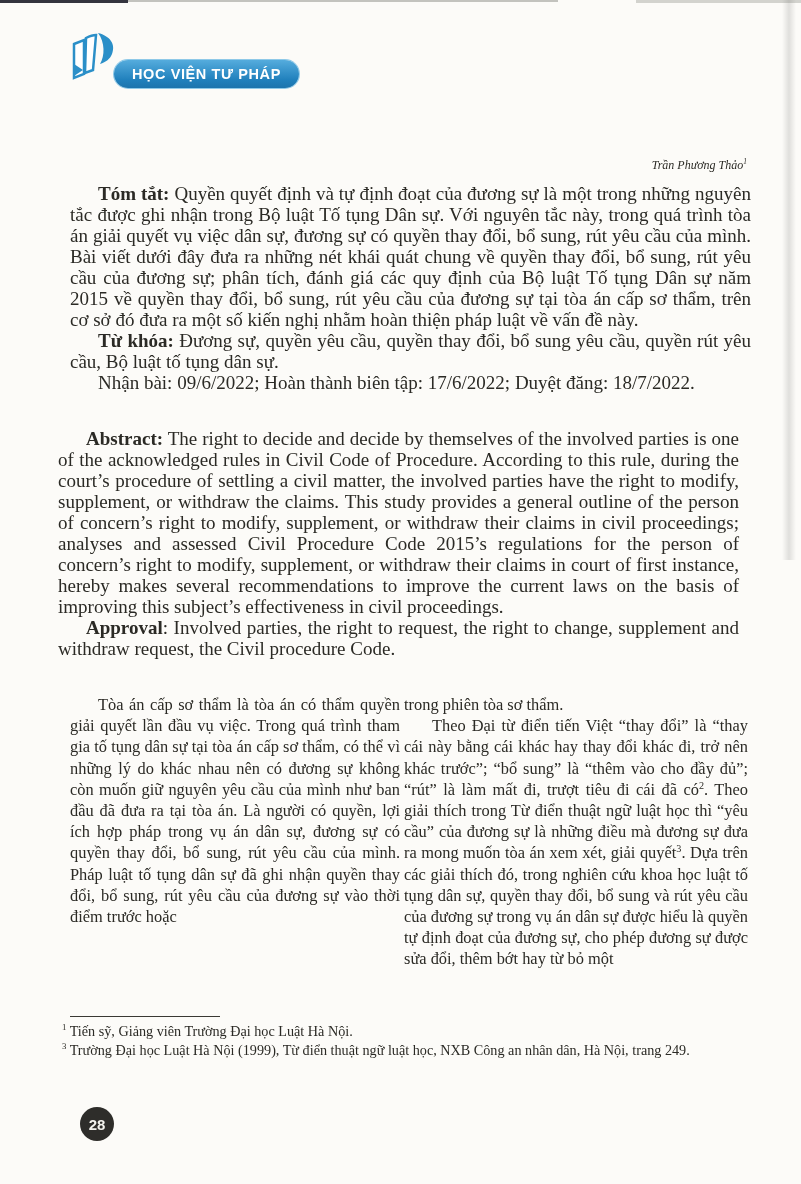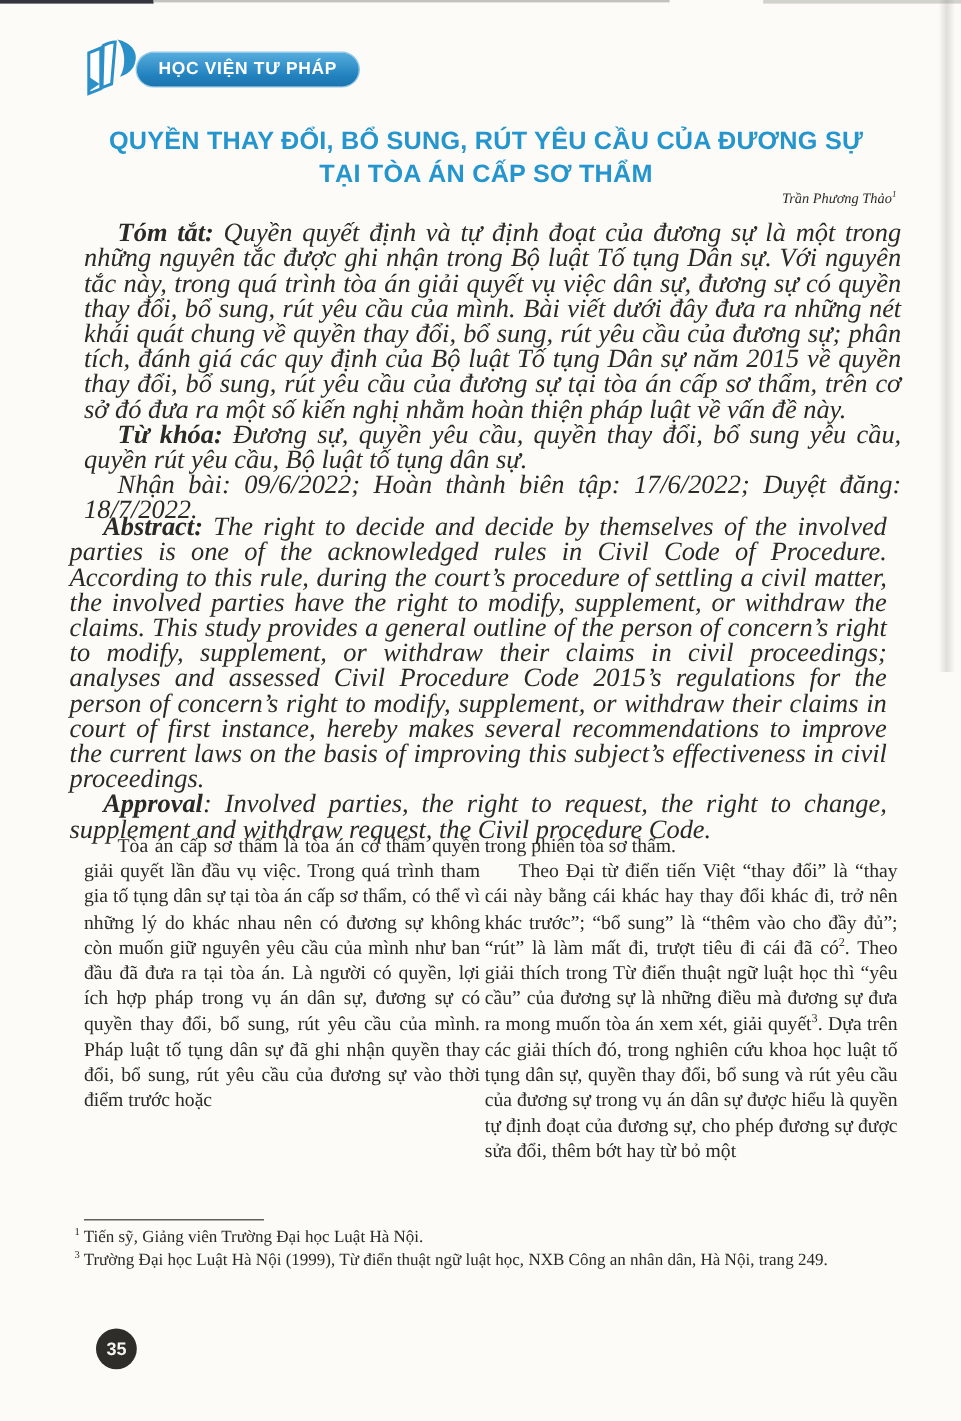--- a/index.html
+++ b/index.html
@@ -11,21 +11,21 @@
     font-family:"Liberation Serif", serif;
     color:#2b2a25;
   }
   
   .edge-top-a{position:absolute;left:0;top:0;width:128px;height:3px;background:#34343e;}
   .edge-top-b{position:absolute;left:128px;top:0;width:430px;height:2px;background:#c3c3be;}
   .edge-top-c{position:absolute;left:636px;top:0;width:165px;height:3px;background:#d3d3ce;}
   .edge-right{position:absolute;right:5px;top:0;width:14px;height:560px;
     background:linear-gradient(to right, rgba(110,110,108,0), rgba(110,110,108,0.20), rgba(110,110,108,0));}
   
-  .header{position:absolute;left:60px;top:30px;display:flex;align-items:flex-start;}
+  .header{position:absolute;left:60px;top:30px;display:flex;align-items:flex-end;}
   .logo{width:60px;height:58px;flex:0 0 auto;}
   .org-pill{
     margin-left:-6px;margin-top:14px;
     height:28px;display:flex;align-items:center;
     padding:0 18px;border-radius:15px;
     background:linear-gradient(180deg,#55acdd 0%,#2181bd 70%,#1d74ad 100%);
     box-shadow:0 0 0 1px #8ec9e8;
     color:#ffffff;
     font-family:"Liberation Sans", sans-serif;
     font-weight:bold;font-size:14.5px;letter-spacing:0.6px;
@@ -41,21 +41,21 @@
   .author{
     position:absolute;right:54px;top:158px;
     font-style:italic;font-size:12px;
   }
   sup{font-size:0.62em;vertical-align:super;line-height:0;}
   
   .front-vi{position:absolute;left:70px;top:183px;width:681px;}
   .front-en{position:absolute;left:58px;top:428px;width:681px;}
   .front-vi p,.front-en p{
     margin:0;text-align:justify;
-    font-style:italic;font-size:22px;line-height:21px;
+    font-size:19px;line-height:21px;
   }
   .indent{text-indent:28px;}
   .lead{font-weight:bold;}
   
   .col{position:absolute;top:694px;font-size:16.4px;line-height:21.2px;text-align:justify;}
   .col-left{left:70px;width:330px;}
   .col-right{left:404px;width:344px;}
   .col p{margin:0;text-align:justify;}
   .section-heading{font-weight:bold;text-indent:26px;}
   
@@ -85,24 +85,20 @@
       <path d="M14 14 L24 10 L24 44 L14 48 Z" fill="#ffffff" stroke="#2b8fc8" stroke-width="2.5"></path>
       <path d="M26 8 C30 6 33 5 36 5 L33 40 L25 43 Z" fill="#ffffff" stroke="#2b8fc8" stroke-width="2.5"></path>
       <path d="M38 3 C50 6 56 14 52 24 C50 29 46 32 40 34 C45 26 45 12 38 3 Z" fill="#2b8fc8"></path>
       <path d="M14 34 L23 40 L14 46 Z" fill="#2b8fc8"></path>
     </svg>
     <div class="org-pill">
       <span>HỌC VIỆN TƯ PHÁP</span>
     </div>
   </div>
 
-  <h1 class="title">
-    <span>QUYỀN THAY ĐỔI, BỔ SUNG, RÚT YÊU CẦU CỦA ĐƯƠNG SỰ</span><br>
-    <span>TẠI TÒA ÁN CẤP SƠ THẨM</span>
-  </h1>
 
   <div class="author">
     <span>Trần Phương Thảo</span><sup>1</sup>
   </div>
 
   <div class="front-vi">
     <p class="indent"><span class="lead">Tóm tắt:</span> <span>Quyền quyết định và tự định đoạt của đương sự là một trong những nguyên tắc được ghi nhận trong Bộ luật Tố tụng Dân sự. Với nguyên tắc này, trong quá trình tòa án giải quyết vụ việc dân sự, đương sự có quyền thay đổi, bổ sung, rút yêu cầu của mình. Bài viết dưới đây đưa ra những nét khái quát chung về quyền thay đổi, bổ sung, rút yêu cầu của đương sự; phân tích, đánh giá các quy định của Bộ luật Tố tụng Dân sự năm 2015 về quyền thay đổi, bổ sung, rút yêu cầu của đương sự tại tòa án cấp sơ thẩm, trên cơ sở đó đưa ra một số kiến nghị nhằm hoàn thiện pháp luật về vấn đề này.</span></p>
     <p class="indent"><span class="lead">Từ khóa:</span> <span>Đương sự, quyền yêu cầu, quyền thay đổi, bổ sung yêu cầu, quyền rút yêu cầu, Bộ luật tố tụng dân sự.</span></p>
     <p class="indent">Nhận bài: 09/6/2022; Hoàn thành biên tập: 17/6/2022; Duyệt đăng: 18/7/2022.</p>
   </div>
@@ -122,16 +118,16 @@
   </div>
 
   <div class="footnote-rule"></div>
 
   <div class="footnotes">
     <p><sup>1</sup><span> Tiến sỹ, Giảng viên Trường Đại học Luật Hà Nội.</span></p>
     <p><sup>3</sup><span> Trường Đại học Luật Hà Nội (1999), Từ điển thuật ngữ luật học, NXB Công an nhân dân, Hà Nội, trang 249.</span></p>
   </div>
 
   <div class="page-number">
-    <span>35</span>
+    <span>28</span>
   </div>
 
 </div>
 
 </body></html>

